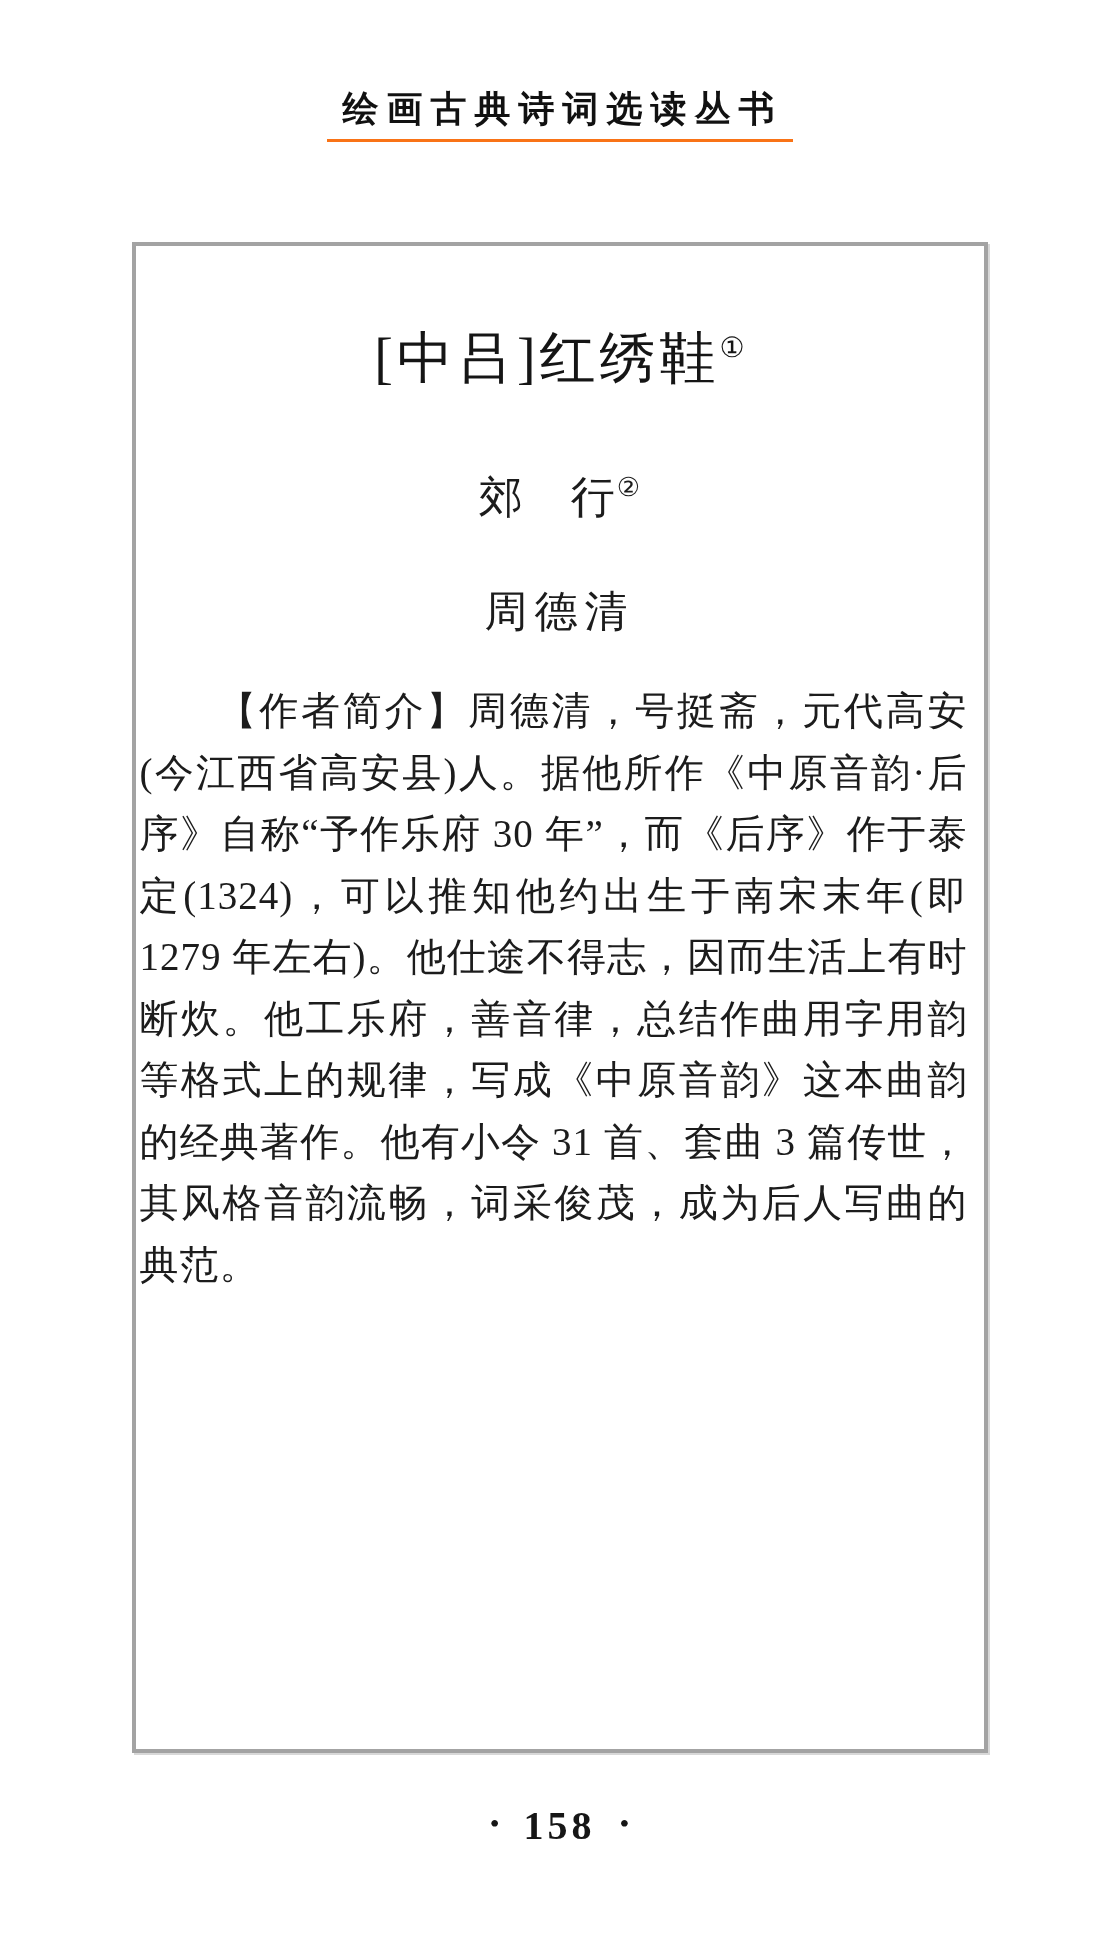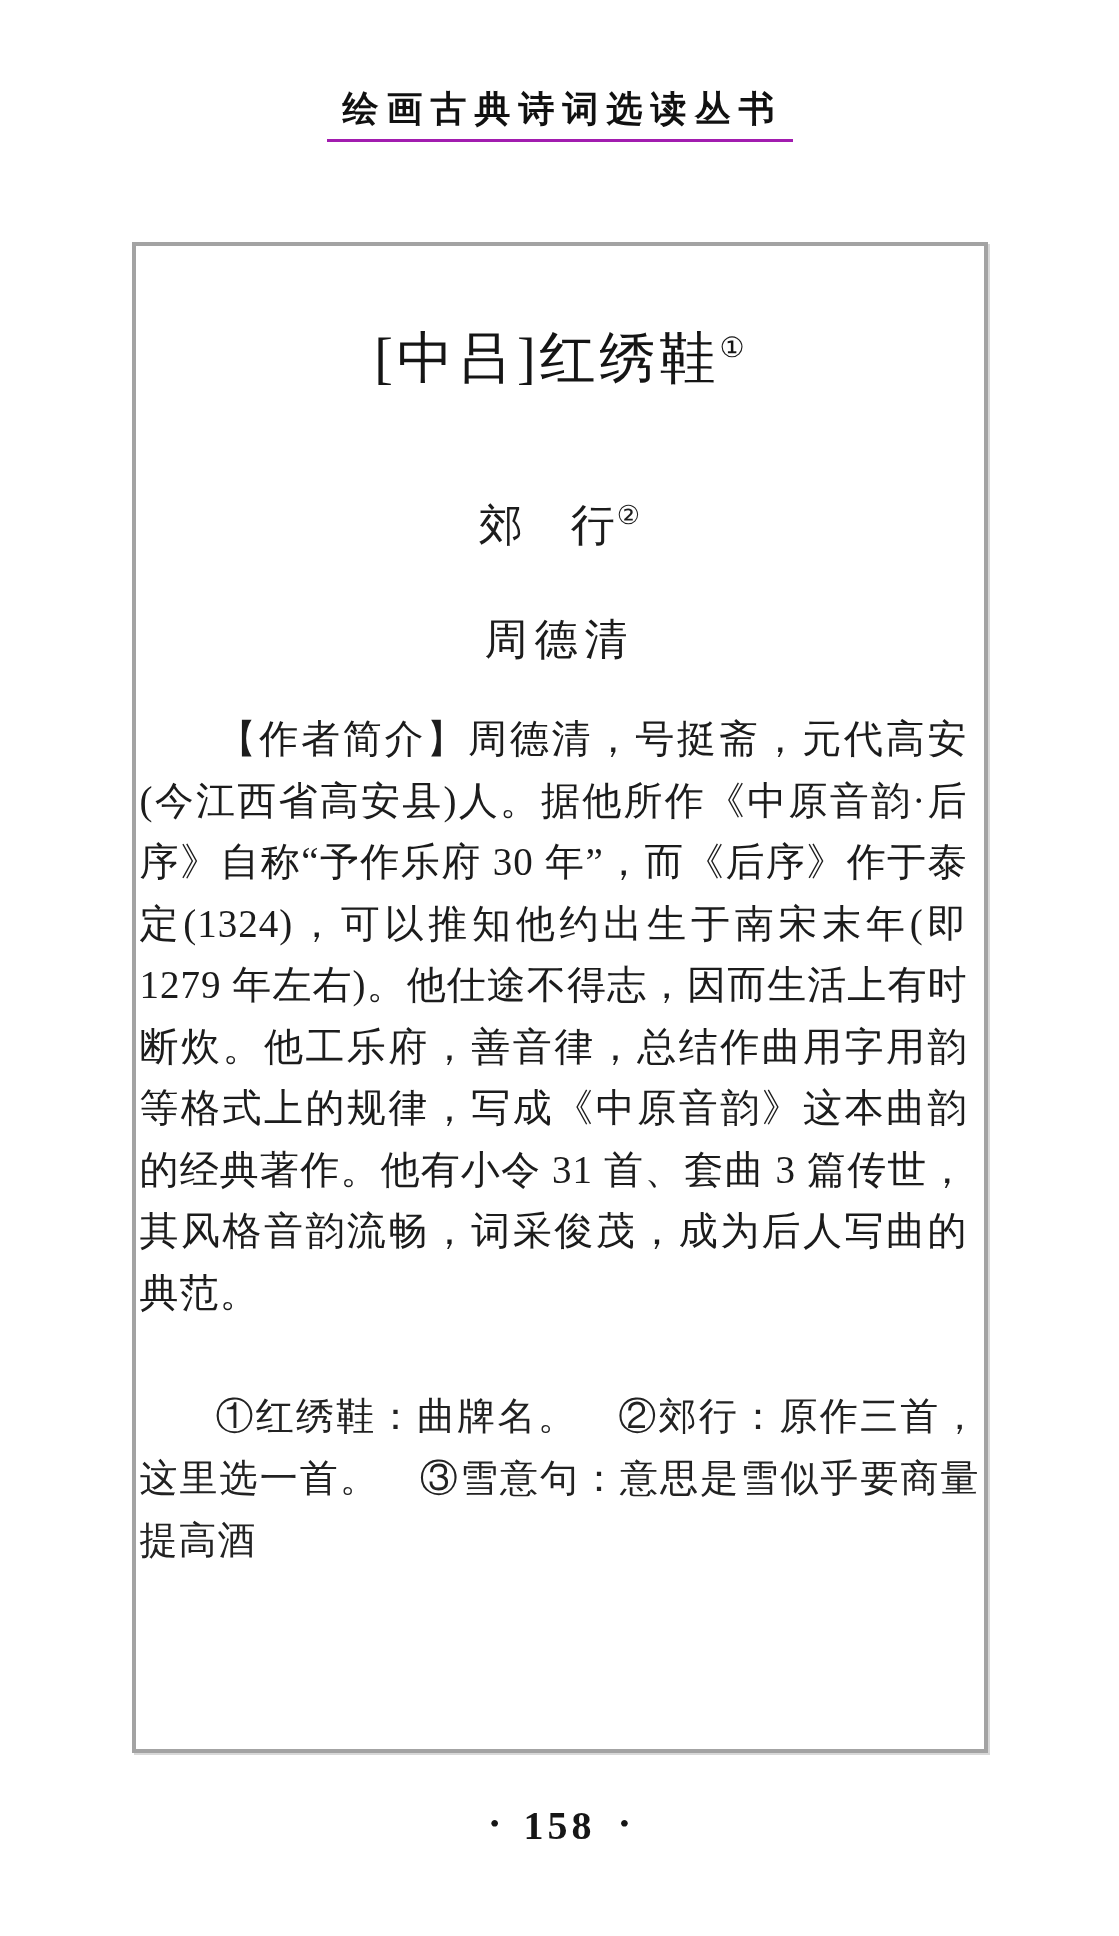--- a/index.html
+++ b/index.html
@@ -21,21 +21,21 @@
     height: 57px;
   }
   .header-text {
     display: inline-block;
     font-family: "Liberation Sans", sans-serif;
     font-weight: 900;
     font-size: 36px;
     line-height: 46px;
     letter-spacing: 8px;
     color: #111;
-    border-bottom: 3px solid #a21caf;
+    border-bottom: 3px solid #f97316;
     padding: 0 10px 7px 16px;
   }
   .content-frame {
     box-sizing: border-box;
     width: 856px;
     height: 1511px;
     margin: 99px auto 0 auto;
     border: 4px solid #a3a3a3;
     box-shadow: 2px 2px 0 #d8d8d8;
     overflow: hidden;
@@ -45,21 +45,21 @@
     text-align: center;
     margin-top: 76px;
     font-size: 56px;
     line-height: 72px;
     letter-spacing: 4px;
     color: #151515;
   }
   .poem-title sup.note { font-size: 28px; }
   .poem-subtitle {
     text-align: center;
-    margin-top: 106px;
+    margin-top: 78px;
     font-size: 44px;
     line-height: 52px;
     letter-spacing: 2px;
   }
   .poem-subtitle sup.note { font-size: 26px; }
   .author-name {
     text-align: center;
     margin-top: 62px;
     font-size: 43px;
     line-height: 52px;
@@ -131,21 +131,20 @@
 
     <div class="poem-title">[中吕]红绣鞋<sup class="note">①</sup></div>
 
     <div class="poem-subtitle">郊　行<sup class="note">②</sup></div>
 
     <div class="author-name">周德清</div>
 
 
     <div class="author-bio">【作者简介】周德清，号挺斋，元代高安(今江西省高安县)人。据他所作《中原音韵·后序》自称“予作乐府 30 年”，而《后序》作于泰定(1324)，可以推知他约出生于南宋末年(即 1279 年左右)。他仕途不得志，因而生活上有时断炊。他工乐府，善音律，总结作曲用字用韵等格式上的规律，写成《中原音韵》这本曲韵的经典著作。他有小令 31 首、套曲 3 篇传世，其风格音韵流畅，词采俊茂，成为后人写曲的典范。</div>
 
-    <div class="footnotes">①红绣鞋：曲牌名。　②郊行：原作三首，这里选一首。　③雪意句：意思是雪似乎要商量提高酒</div>
 
   </div>
 
   <div class="page-footer">
     <span class="footer-bullet">•</span><span class="page-number">158</span><span class="footer-bullet">•</span>
   </div>
 
 </div>
 
 </body></html>

